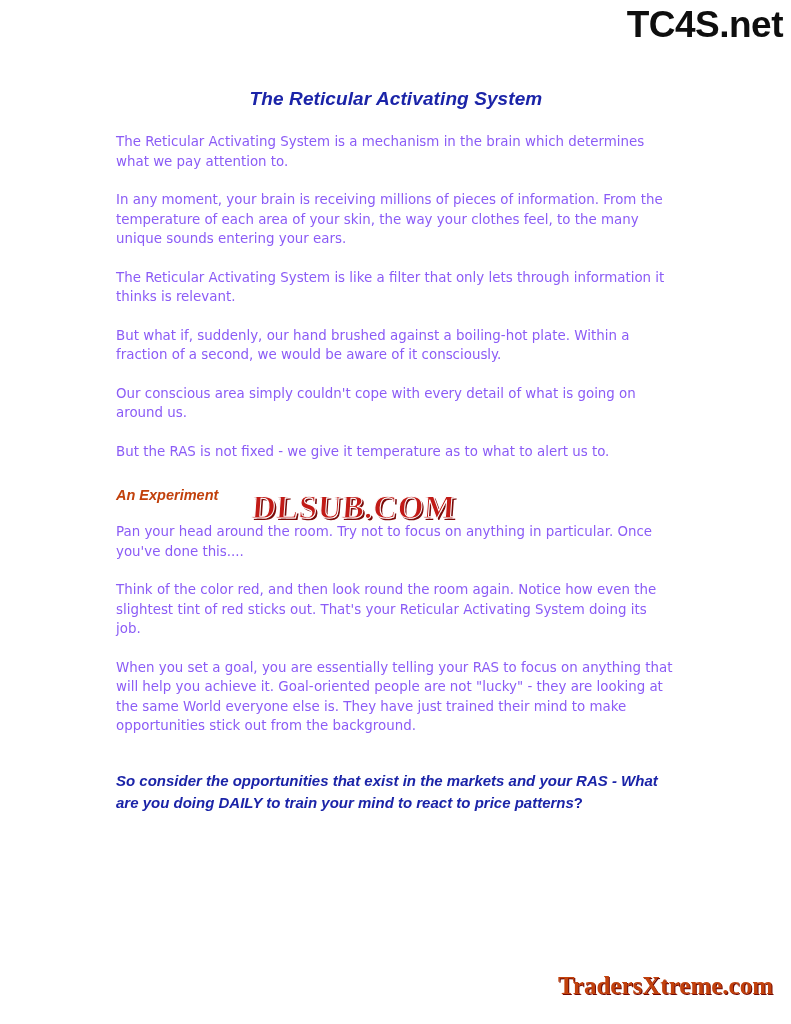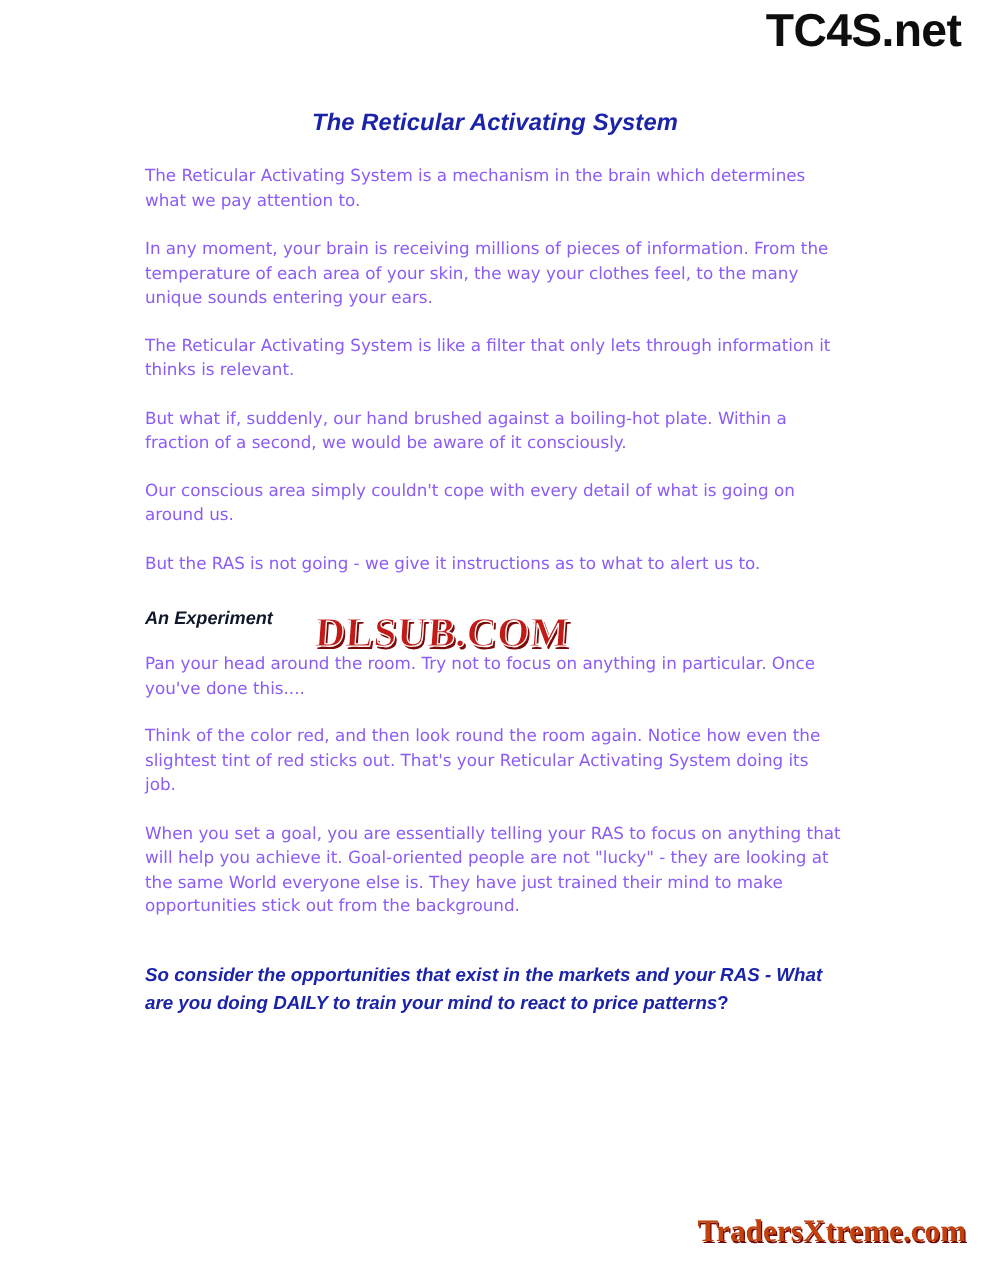--- a/index.html
+++ b/index.html
@@ -17,21 +17,21 @@
   .page {
     position: absolute;
     inset: 0;
     background: #ffffff;
   }
 
   
   .header-logo {
     position: absolute;
     top: 6px;
-    right: 22px;
+    right: 8px;
     font-family: "Liberation Sans", sans-serif;
     font-weight: bold;
     font-size: 37px;
     color: #0e0e0e;
     letter-spacing: -0.5px;
     line-height: 1;
   }
 
   
   .doc {
@@ -59,21 +59,21 @@
     color: #8b5cf6;
     margin: 0 0 19px 0;
     max-width: 558px;
   }
 
   .section-head {
     font-family: "Liberation Sans", sans-serif;
     font-style: italic;
     font-weight: bold;
     font-size: 14.5px;
-    color: #0f172a;
+    color: #c2410c;
     margin: 26px 0 19px 0;
   }
 
   .closing {
     font-family: "Liberation Sans", sans-serif;
     font-style: italic;
     font-weight: bold;
     font-size: 15px;
     line-height: 22px;
     color: #1b24a8;
@@ -129,21 +129,21 @@
 
   <div class="doc">
 
     <h1 class="doc-title">The Reticular Activating System</h1>
 
     <p class="para">The Reticular Activating System is a mechanism in the brain which determines what we pay attention to.</p>
     <p class="para">In any moment, your brain is receiving millions of pieces of information. From the temperature of each area of your skin, the way your clothes feel, to the many unique sounds entering your ears.</p>
     <p class="para">The Reticular Activating System is like a filter that only lets through information it thinks is relevant.</p>
     <p class="para">But what if, suddenly, our hand brushed against a boiling-hot plate. Within a fraction of a second, we would be aware of it consciously.</p>
     <p class="para">Our conscious area simply couldn't cope with every detail of what is going on around us.</p>
-    <p class="para">But the RAS is not going - we give it instructions as to what to alert us to.</p>
+    <p class="para">But the RAS is not fixed - we give it temperature as to what to alert us to.</p>
 
     <h2 class="section-head">An Experiment</h2>
 
     <p class="para">Pan your head around the room. Try not to focus on anything in particular. Once you've done this....</p>
     <p class="para">Think of the color red, and then look round the room again. Notice how even the slightest tint of red sticks out. That's your Reticular Activating System doing its job.</p>
     <p class="para">When you set a goal, you are essentially telling your RAS to focus on anything that will help you achieve it. Goal-oriented people are not "lucky" - they are looking at the same World everyone else is. They have just trained their mind to make opportunities stick out from the background.</p>
 
     <p class="closing"><span>So consider the opportunities that exist in the markets and your RAS - What are you doing DAILY to train your mind to react to price patterns</span><span class="qmark">?</span></p>
 
   </div>

